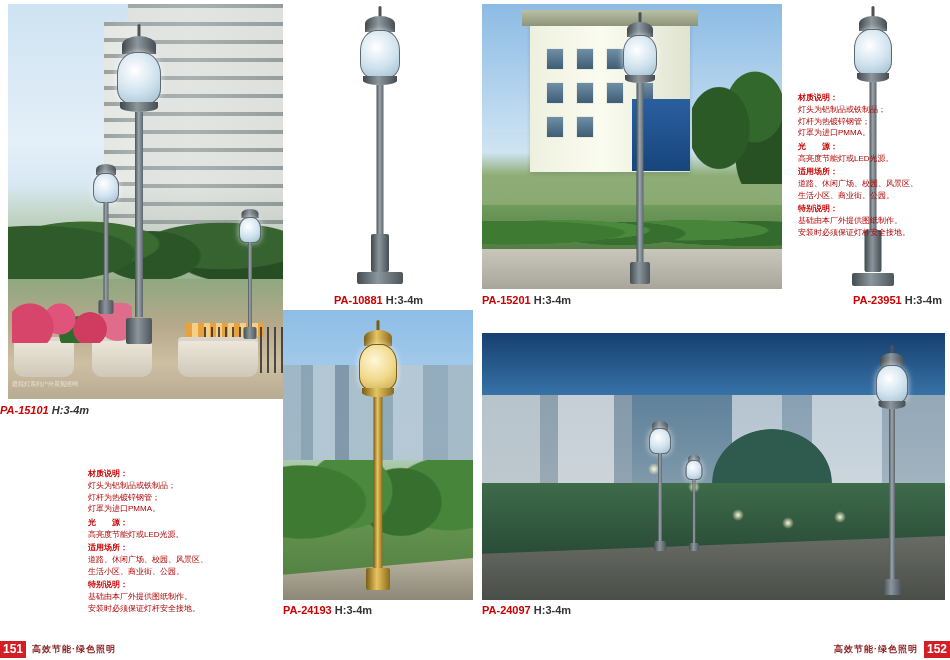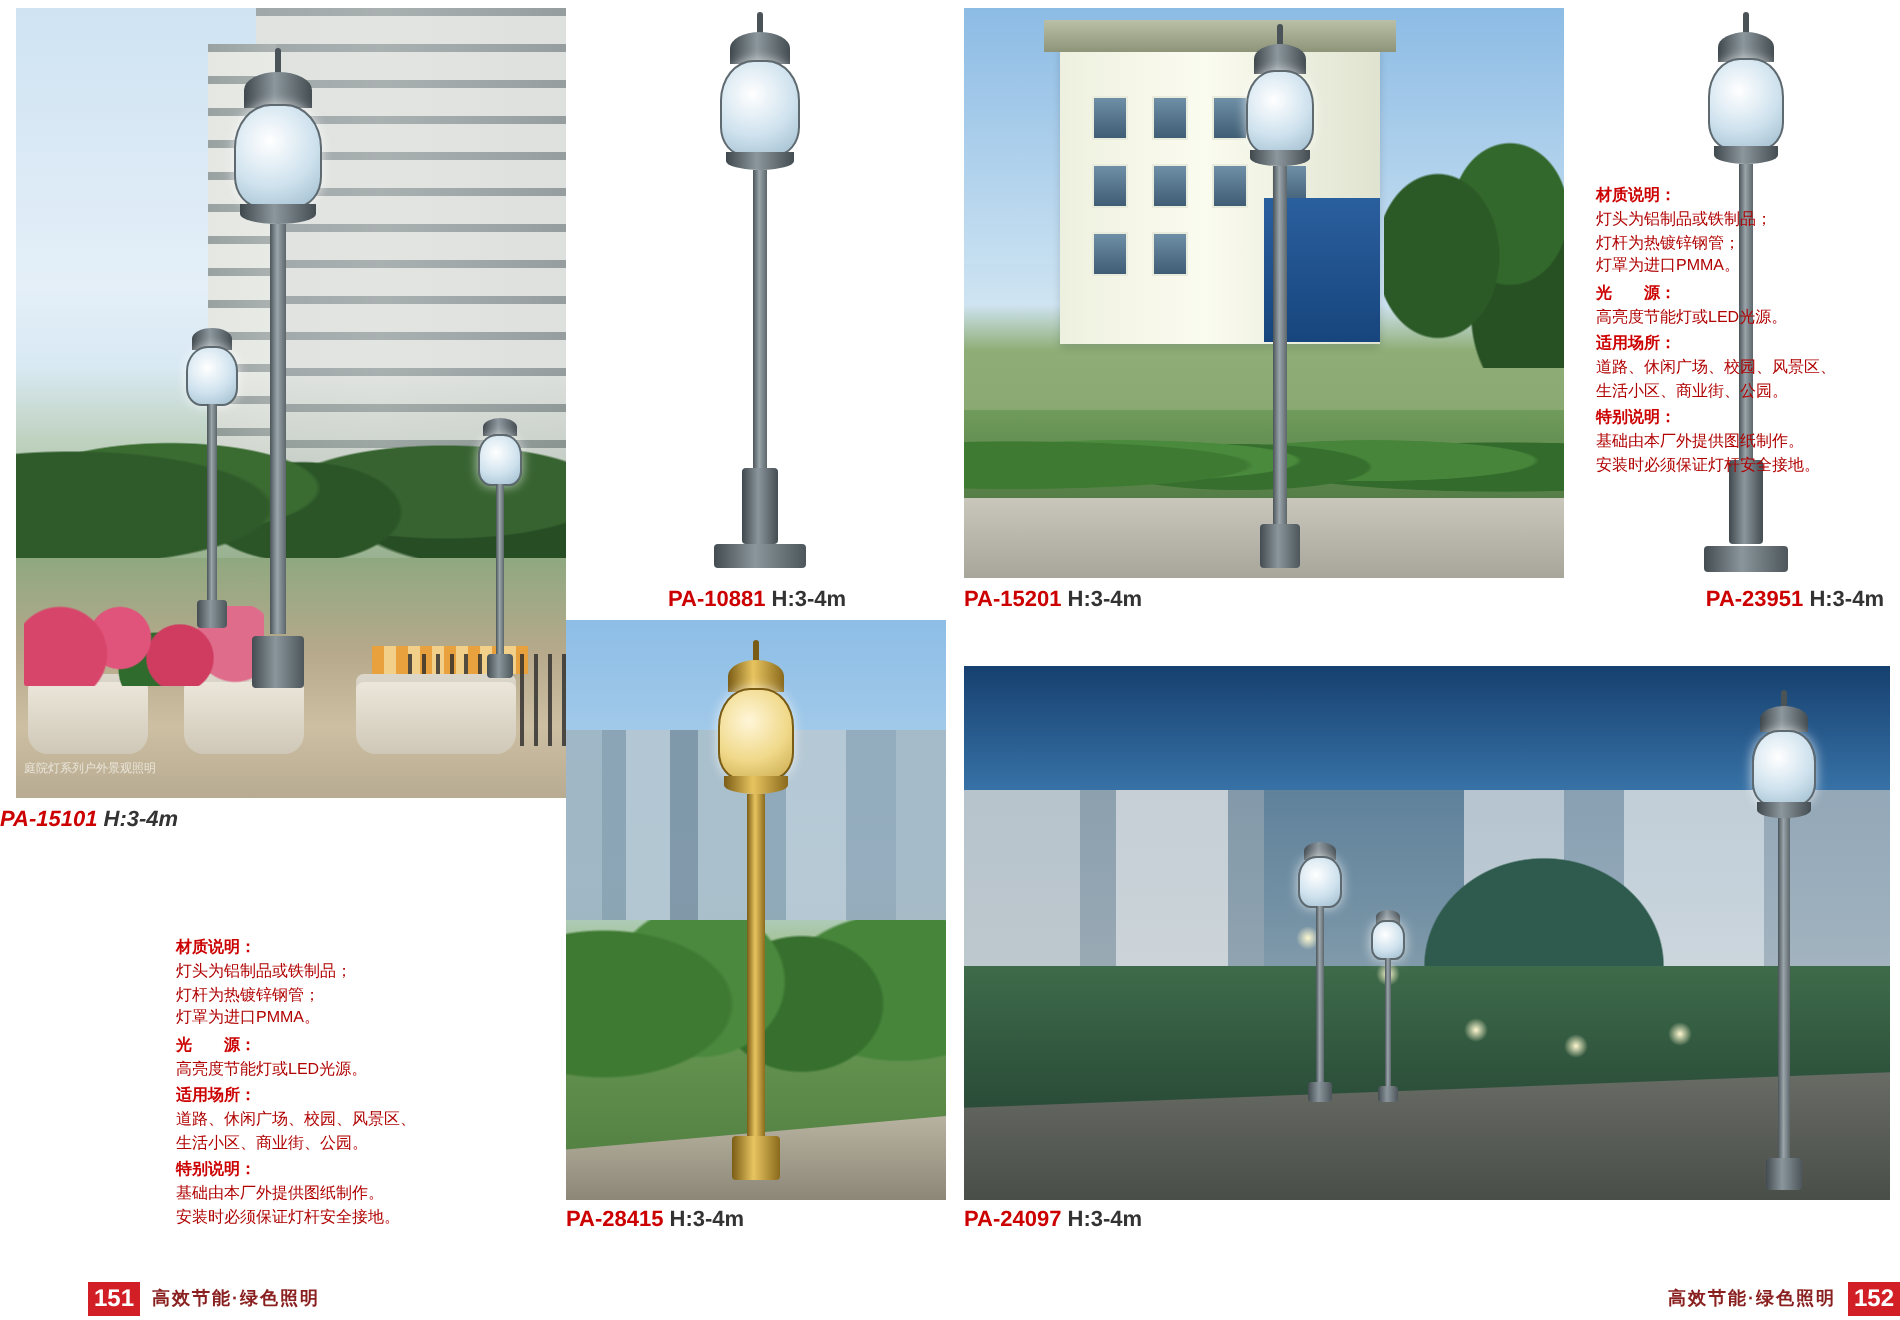--- a/index.html
+++ b/index.html
@@ -33,21 +33,21 @@
 
   
   .spec { position:absolute; width:150px; }
   .spec .hd { color:#cc0000; font-size:8px; font-weight:bold; line-height:12px; }
   .spec .ln { color:#b00000; font-size:8px; line-height:11.5px; }
   .spec .sp { height:2px; }
 
   
   .foot-left, .foot-right {
     position:absolute; bottom:0; height:22px;
-    display:flex; align-items:center;padding-left:44px;
+    display:flex; align-items:center;
   }
   .foot-left { left:0; width:474px; }
   .foot-right { right:0; width:474px; justify-content:flex-end; }
   .pg {
     background:#d21f26; color:#fff; font-size:12px; font-weight:bold;
     width:26px; height:17px; display:flex; align-items:center; justify-content:center;
   }
   .foot-txt { font-size:9px; color:#8a1f1f; font-weight:bold; padding:0 6px; letter-spacing:1px; }
 
   
@@ -392,21 +392,21 @@
       <div class="fin" style="top:0; height:12px; background:#7a5c15;"></div>
       <div class="cap2" style="top:10px; width:28px; height:16px;"></div>
       <div class="glass" style="top:24px; width:38px; height:46px;"></div>
       <div class="cap2" style="top:68px; width:32px; height:9px; border-radius:0 0 50% 50%;"></div>
       <div class="pole" style="top:77px; width:9px; height:172px;"></div>
       <div class="base" style="width:24px; height:22px;"></div>
     </div>
   </div>
 
   <div class="cap" style="left:283px; top:604px;">
-    <span>PA-28415</span>
+    <span>PA-24193</span>
     <span class="h">H:3-4m</span>
   </div>
 
   <div class="photo" id="p6">
     <div class="sky"></div>
     <div class="bldgs"></div>
     <div class="mtn"></div>
     <div class="water"></div>
     <div class="lawn"></div>
     <div class="road"></div>

